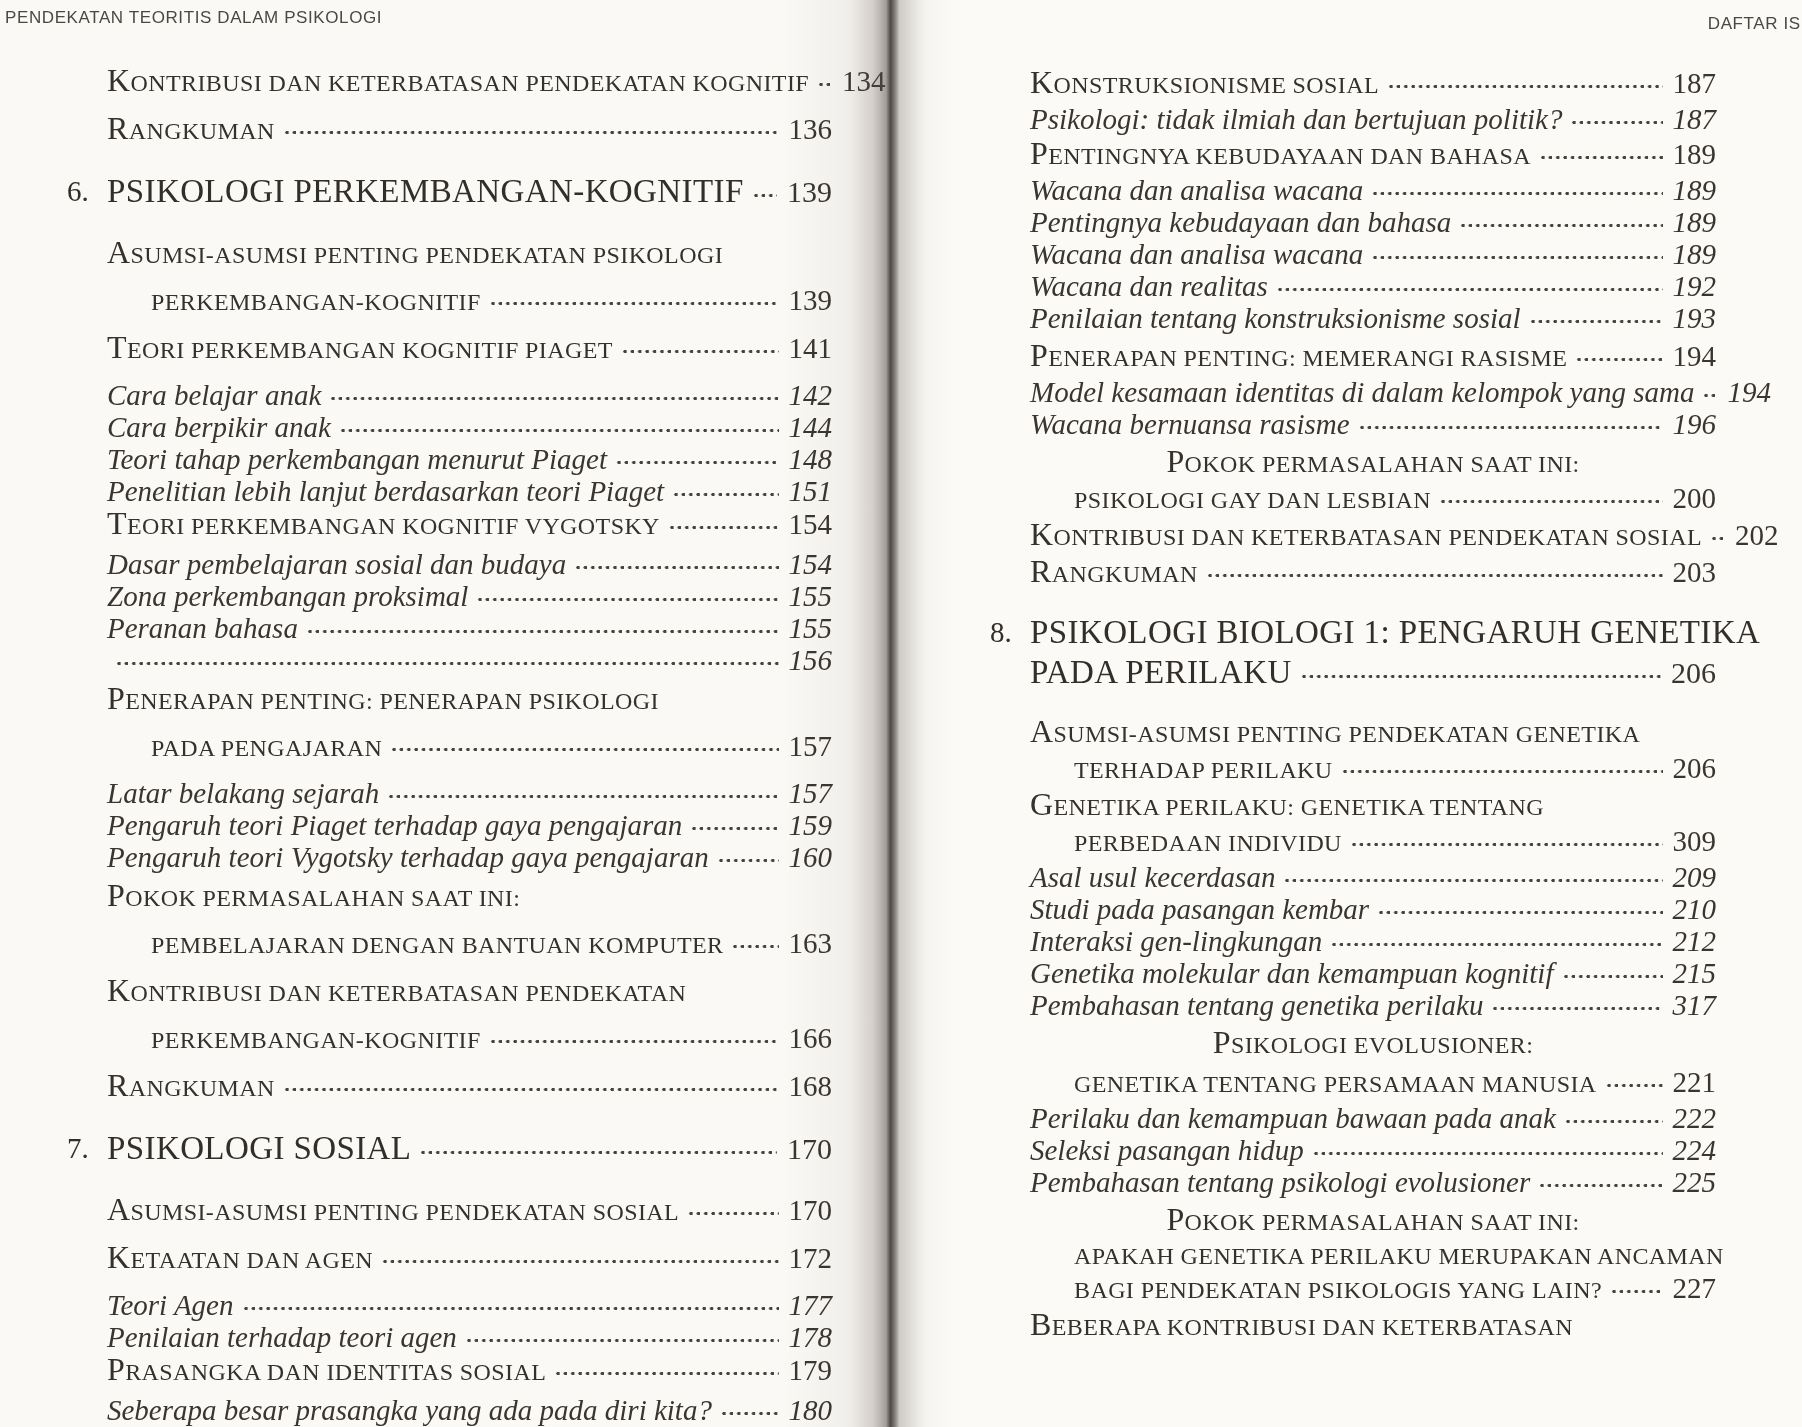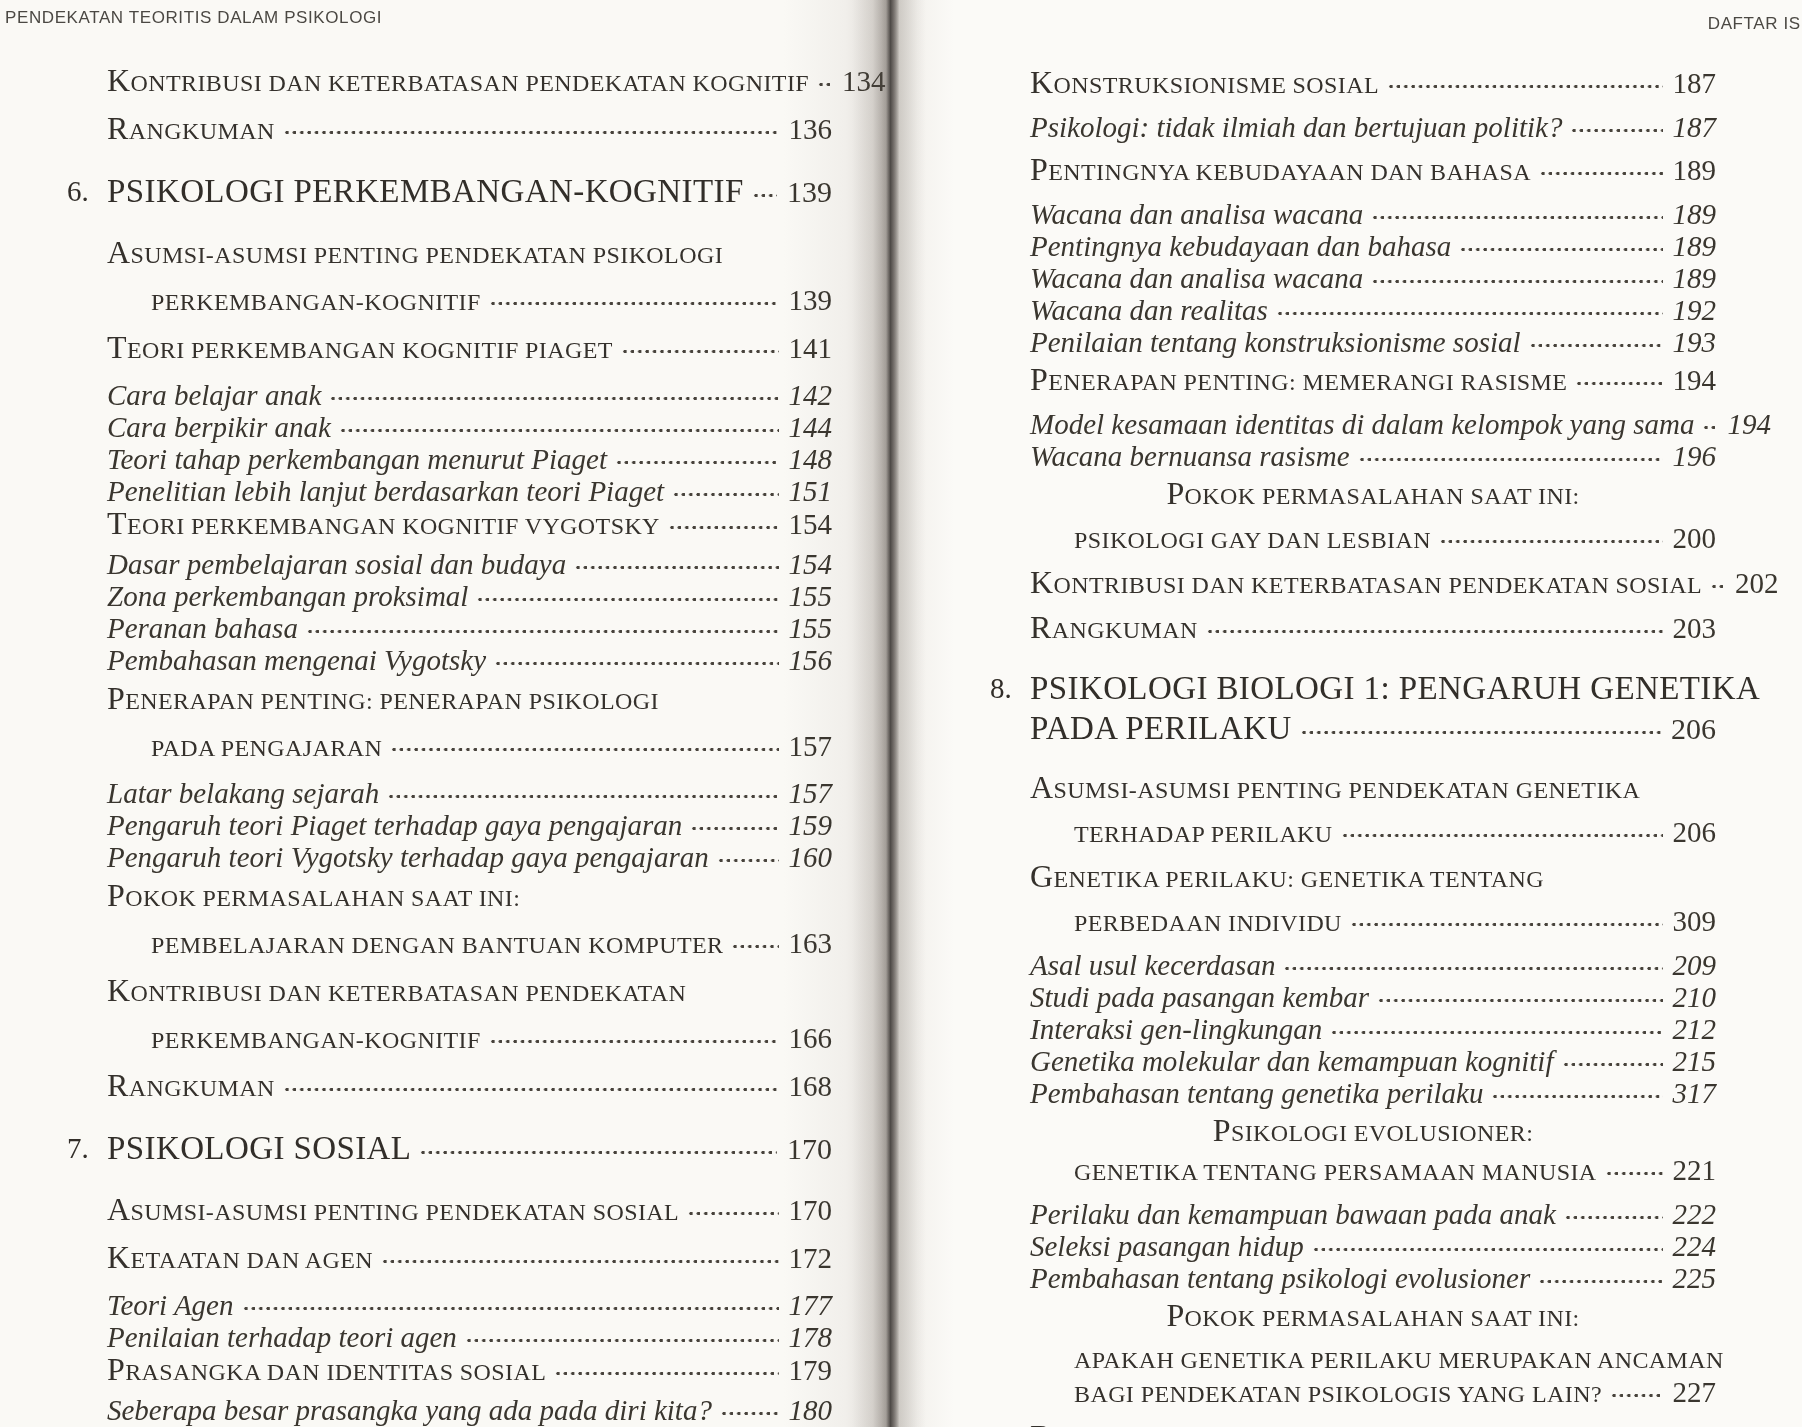--- a/index.html
+++ b/index.html
@@ -45,21 +45,21 @@
   .page-right .entries{left:140px;right:86px;padding-top:66px;}
   
   .row{
     display:flex;align-items:baseline;position:relative;
     line-height:32px;min-height:32px;white-space:nowrap;
   }
   .row.g1{margin-top:6px;}
   .row.g2{margin-top:13px;}
   .row.g3{margin-top:24px;}
   .page-right .row.g1{margin-top:5px;justify-content:center;}
-  .page-right .row.g2{margin-top:10px;}
+  .page-right .row.g2{margin-top:2px;}
   .page-right .row.g3{margin-top:22px;}
   .label{flex:0 0 auto;}
   
   .row.caps .label{font-size:24px;letter-spacing:0.4px;}
   .row.caps .label .initial{font-size:32px;}
   
   .row.cont .label{font-size:24px;letter-spacing:0.4px;padding-left:44px;}
   
   .row.it .label{font-style:italic;font-size:29px;color:#3a362f;}
   .row.it .pg{font-style:italic;}
@@ -163,21 +163,20 @@
     <span class="pg">155</span>
   </div>
       <div class="row it">
 
     <span class="label">Peranan bahasa</span>
     <span class="leader"></span>
     <span class="pg">155</span>
   </div>
       <div class="row it">
 
-    <span class="label">Pembahasan mengenai Vygotsky</span>
     <span class="leader"></span>
     <span class="pg">156</span>
   </div>
       <div class="row caps g1">
 
     <span class="label"><span class="initial">P</span>ENERAPAN PENTING: PENERAPAN PSIKOLOGI</span>
 
   </div>
       <div class="row cont g2">
 

